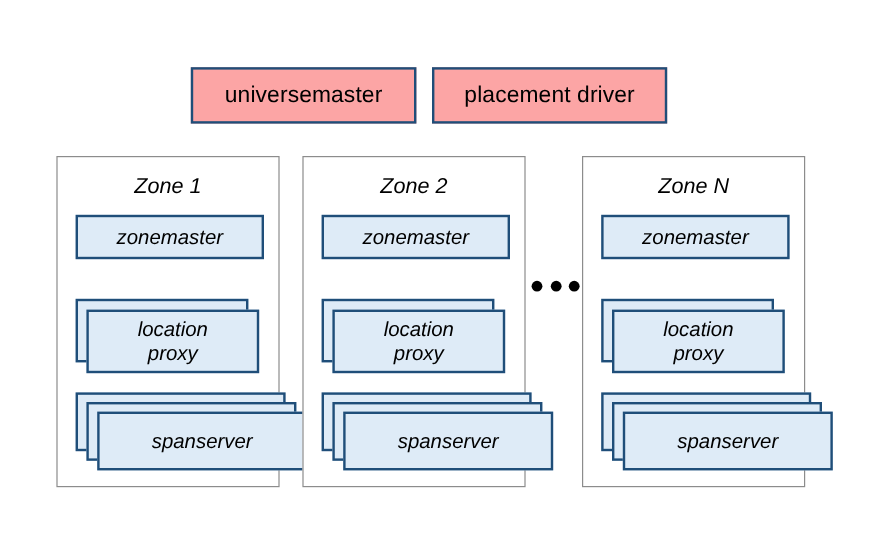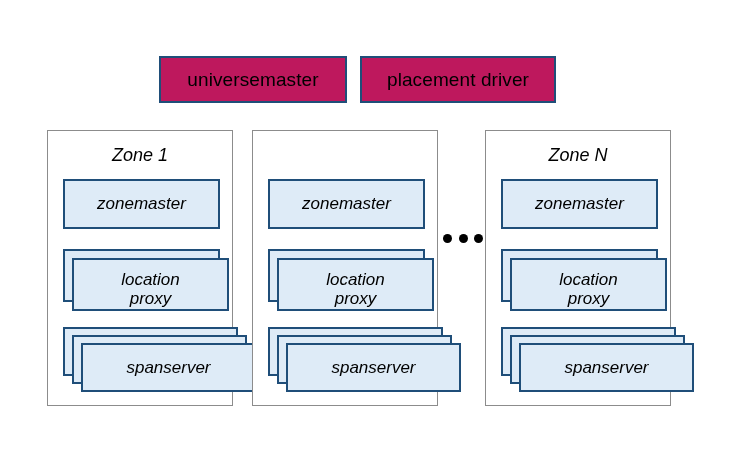--- a/index.html
+++ b/index.html
@@ -15,21 +15,21 @@
     width: 741px;
     height: 454px;
     background: #ffffff;
     overflow: hidden;
   }
 
   
   .topbox {
     position: absolute;
     box-sizing: border-box;
-    background: #be185d;
+    background: #fca5a5;
     border: 2px solid #1f4e79;
     display: flex;
     align-items: center;
     justify-content: center;
     color: #000000;
     font-size: 19px;
     line-height: 1;
     letter-spacing: 0.1px;
   }
   #universemaster-box { left: 159px; top: 56px; width: 188px; height: 47px; }
@@ -76,25 +76,25 @@
     color: #000000;
     font-size: 17px;
     line-height: 1.15;
   }
   .card.ghost {
     
   }
 
   
   .slot-zonemaster { left: 15px; top: 48px; width: 157px; height: 49px; }
-  .slot-zonemaster .card { left: 0; top: 0; width: 157px; height: 50px; }
+  .slot-zonemaster .card { left: 0; top: 0; width: 157px; height: 37px; }
 
   
   .slot-locationproxy { left: 15px; top: 118px; width: 166px; height: 62px; }
-  .slot-locationproxy .card { width: 157px; height: 53px; align-items: flex-end; }
+  .slot-locationproxy .card { width: 144px; height: 53px; }
   .slot-locationproxy .card.l1 { left: 0px; top: 0px; }
   .slot-locationproxy .card.l2 { left: 9px; top: 9px; }
 
   
   .slot-spanserver { left: 15px; top: 196px; width: 175px; height: 66px; }
   .slot-spanserver .card { width: 175px; height: 49px; text-align: right; }
   .slot-spanserver .card.l1 { left: 0px;  top: 0px; }
   .slot-spanserver .card.l2 { left: 9px;  top: 8px; }
   .slot-spanserver .card.l3 { left: 18px; top: 16px; }
 
@@ -151,20 +151,21 @@
     <div class="stack slot-spanserver">
       <div class="card ghost l1"></div>
       <div class="card ghost l2"></div>
       <div class="card l3">
         <span>spanserver</span>
       </div>
     </div>
   </div>
 
   <div id="zone-2" class="zone">
+    <div class="zone-title">Zone 2</div>
 
     <div class="stack slot-zonemaster">
       <div class="card l1">
         <span>zonemaster</span>
       </div>
     </div>
 
     <div class="stack slot-locationproxy">
       <div class="card ghost l1"></div>
       <div class="card l2">

